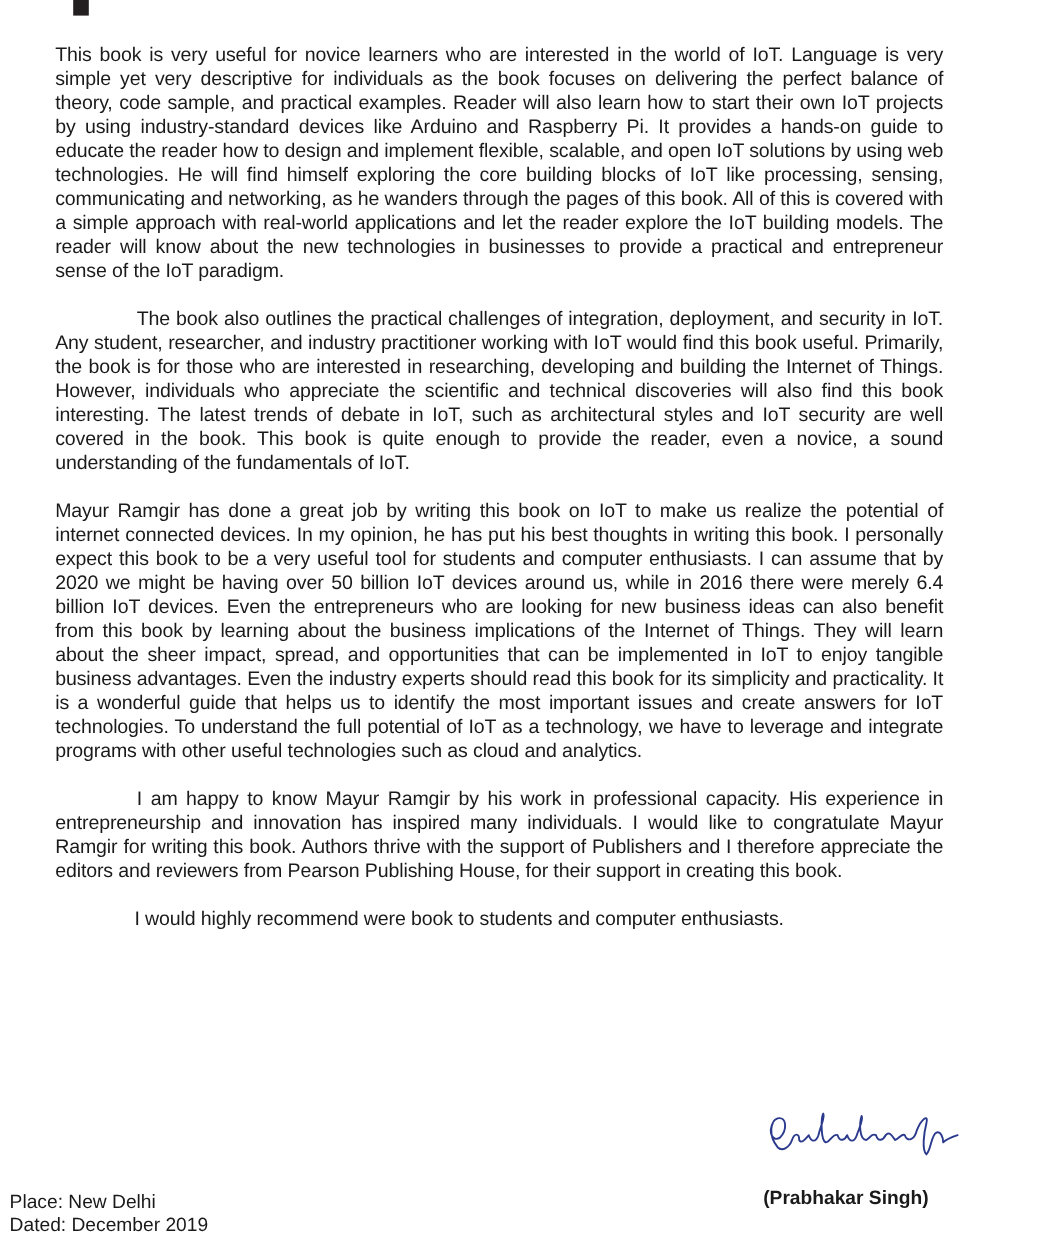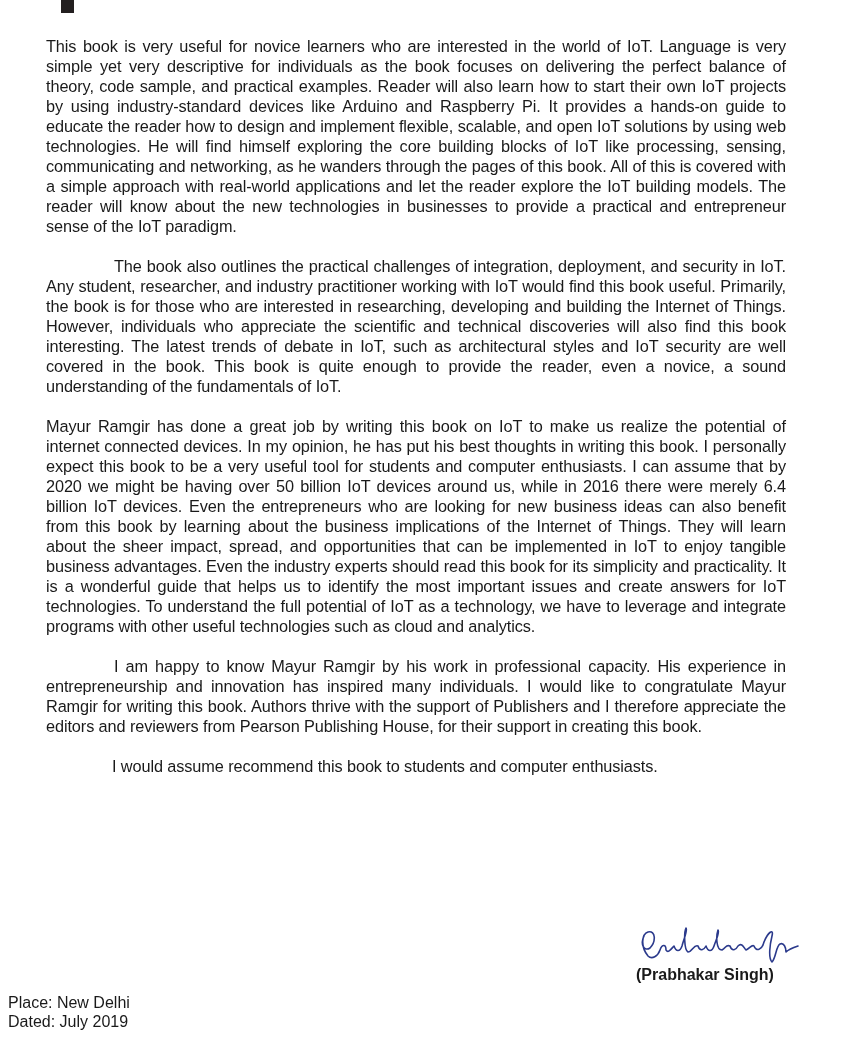--- a/index.html
+++ b/index.html
@@ -11,46 +11,46 @@
   .top-mark { position:absolute; left:61px; top:0; width:13px; height:13px; background:#231f20; }
   .body-text {
     position:absolute; left:46px; top:36px; width:740px;
     font-size:16.3px; line-height:20px; text-align:justify; letter-spacing:-0.1px;
   }
   .body-text p { margin:0 0 20px 0; }
   .body-text p.indent { text-indent:68px; }
   .body-text p.last { text-align:left; text-indent:66px; }
   .signature { position:absolute; left:636px; top:922px; width:170px; height:45px; }
   .signer-name {
-    position:absolute; left:636px; top:966px; font-weight:bold; font-size:16px; color:#1a1a1a;
+    position:absolute; left:636px; top:990px; font-weight:bold; font-size:16px; color:#1a1a1a;
   }
   .place-date {
     position:absolute; left:8px; top:993px; font-weight:normal; font-size:16px; line-height:19px; color:#1a1a1a;
   }
 </style>
 </head>
 <body>
 
 <div class="page-top"></div>
 <div class="top-mark"></div>
 
 <div class="body-text">
   <p>This book is very useful for novice learners who are interested in the world of IoT. Language is very simple yet very descriptive for individuals as the book focuses on delivering the perfect balance of theory, code sample, and practical examples. Reader will also learn how to start their own IoT projects by using industry-standard devices like Arduino and Raspberry Pi. It provides a hands-on guide to educate the reader how to design and implement flexible, scalable, and open IoT solutions by using web technologies. He will find himself exploring the core building blocks of IoT like processing, sensing, communicating and networking, as he wanders through the pages of this book. All of this is covered with a simple approach with real-world applications  and let the reader explore the IoT building models. The reader will know about the new technologies in businesses to provide a practical and entrepreneur sense of the IoT paradigm.</p>
   <p class="indent">The book also outlines the practical challenges of integration, deployment, and security in IoT. Any student, researcher, and industry practitioner working with IoT would find this book useful. Primarily, the book is for those who are interested in researching, developing and building the Internet of Things. However, individuals who appreciate the scientific and technical discoveries will also find this book interesting. The latest trends of debate in IoT, such as architectural styles and IoT security are well covered in the book. This book is quite enough to provide the reader, even a novice, a sound understanding of the fundamentals of IoT.</p>
   <p>Mayur Ramgir has done a great job by writing this book on IoT to make us realize the potential of internet connected devices. In my opinion, he has put his best thoughts in writing this book. I personally expect this book to be a very useful tool for students and computer enthusiasts. I can assume that by 2020 we might be having over 50 billion IoT devices around us, while in 2016 there were merely 6.4 billion IoT devices. Even the entrepreneurs who are looking for new business ideas can also benefit from this book by learning about the business implications of the Internet of Things. They will learn about the sheer impact, spread, and opportunities that can be implemented in IoT to enjoy tangible business advantages. Even the industry experts should read this book for its simplicity and practicality. It is a wonderful guide that helps us to identify the most important issues and create answers for IoT technologies. To understand the full  potential of IoT as a technology, we have to leverage and integrate programs with other useful technologies such as cloud and analytics.</p>
   <p class="indent">I am happy to know Mayur Ramgir by his work in professional capacity.  His experience in entrepreneurship and innovation has inspired many individuals. I would like to congratulate Mayur Ramgir for writing this book. Authors thrive with the support of Publishers and I therefore appreciate the editors and reviewers from Pearson Publishing House, for their support in creating this book.</p>
-  <p class="last">I would assume recommend this book to students and computer enthusiasts.</p>
+  <p class="last">I would highly recommend were book to students and computer enthusiasts.</p>
 </div>
 
 <svg class="signature" viewBox="0 0 170 45">
   <path id="sig-path" fill="none" stroke-width="1.6" stroke-linecap="round" stroke-linejoin="round" d="M8 14 C4 22, 8 30, 14 26 C20 20, 20 8, 12 10 C6 12, 4 24, 12 34 C16 38, 22 34, 24 28
        C26 22, 30 22, 30 28 C32 32, 36 26, 38 24 C40 30, 44 30, 46 24 C48 16, 52 8, 50 6
        C48 10, 48 28, 52 30 C56 30, 58 22, 62 24 C64 30, 68 28, 70 24 C72 30, 76 30, 78 24
        C80 18, 84 10, 82 8 C80 14, 80 28, 86 28 C90 26, 90 22, 94 24 C96 30, 100 28, 102 24
        C106 20, 108 26, 110 28 C114 26, 116 22, 118 24 C120 30, 126 28, 128 20 C132 10, 138 6, 136 14
        C134 22, 132 36, 136 40 C140 36, 140 24, 144 22 C148 20, 150 26, 150 30 C152 28, 156 26, 162 24" stroke="#2b3a8c"></path>
 </svg>
 <div class="signer-name">(Prabhakar Singh)</div>
 
 <div class="place-date">
   <div>Place: New Delhi</div>
-  <div>Dated: July 2019</div>
+  <div>Dated: December 2019</div>
 </div>
 
 </body></html>

